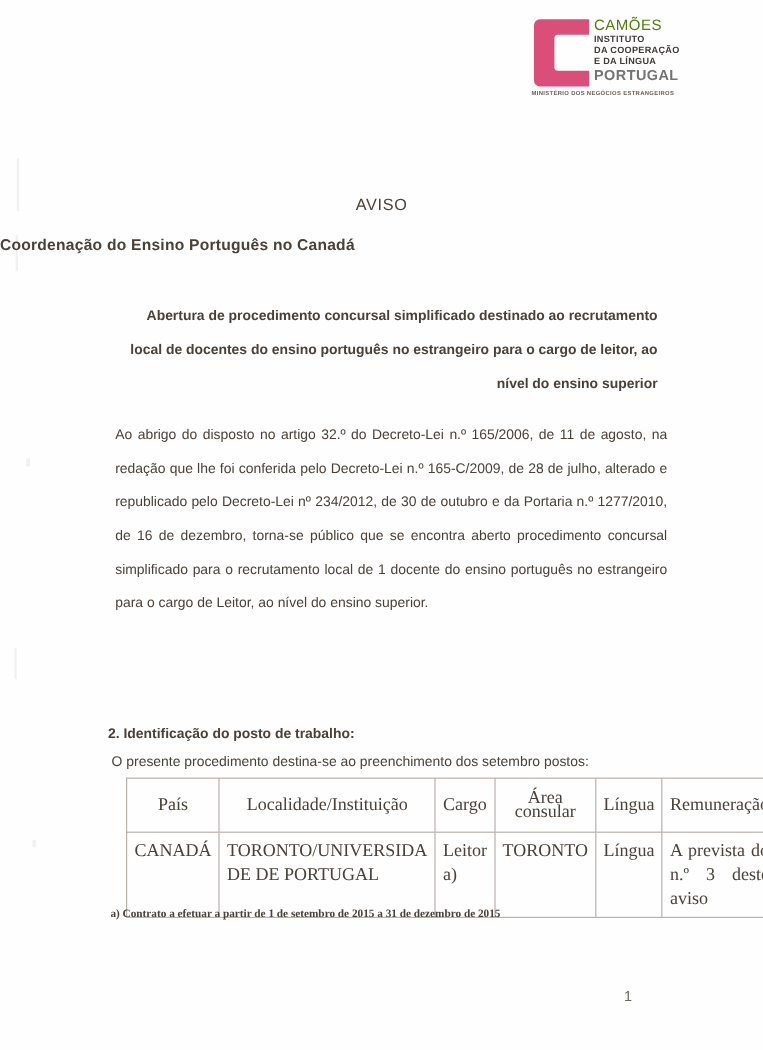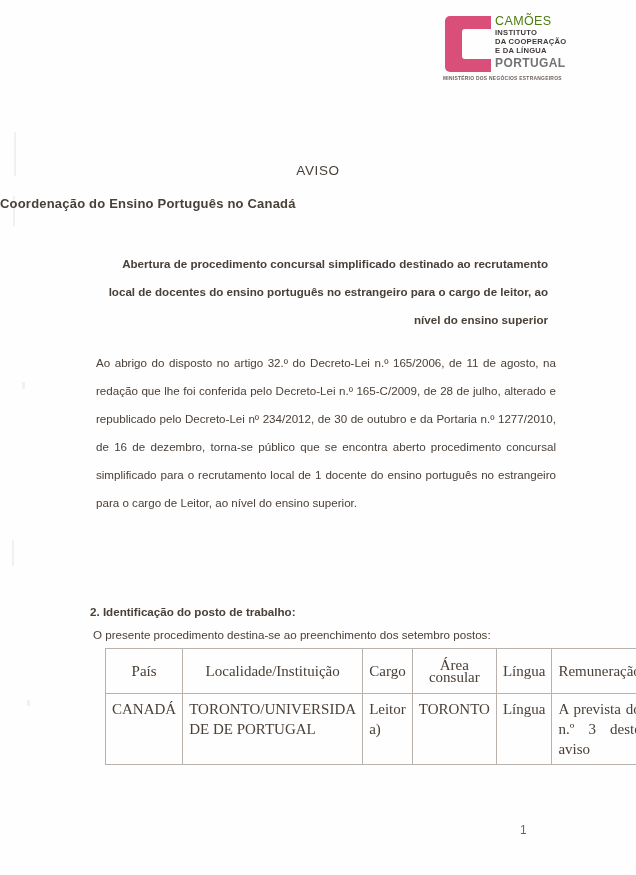--- a/index.html
+++ b/index.html
@@ -266,15 +266,16 @@
         <td class="c-cargo">Leitor a)</td>
         <td class="c-area">TORONTO</td>
         <td class="c-ling">Língua</td>
         <td class="c-rem">
           <div>A prevista do n.º 3 deste aviso</div>
         </td>
       </tr>
     </tbody>
   </table>
 
+  <div class="footnote">a) Contrato a efetuar a partir de 1 de setembro de 2015 a 31 de dezembro de 2015</div>
   <div class="page-num">1</div>
 
 </div>
 
 </body></html>

